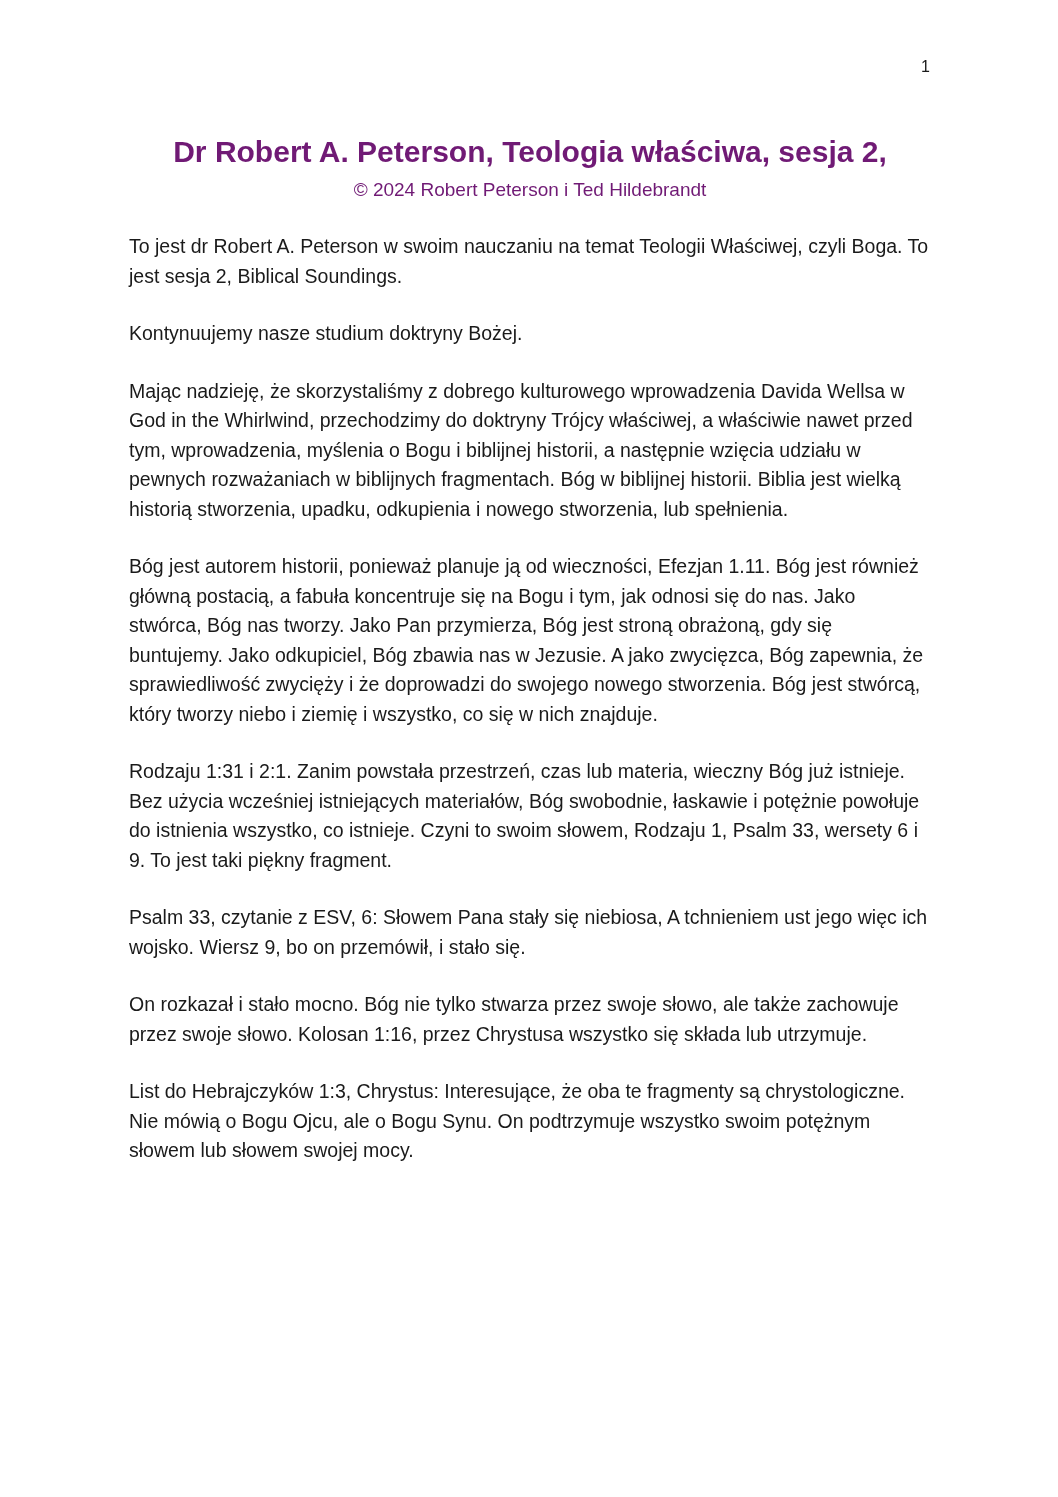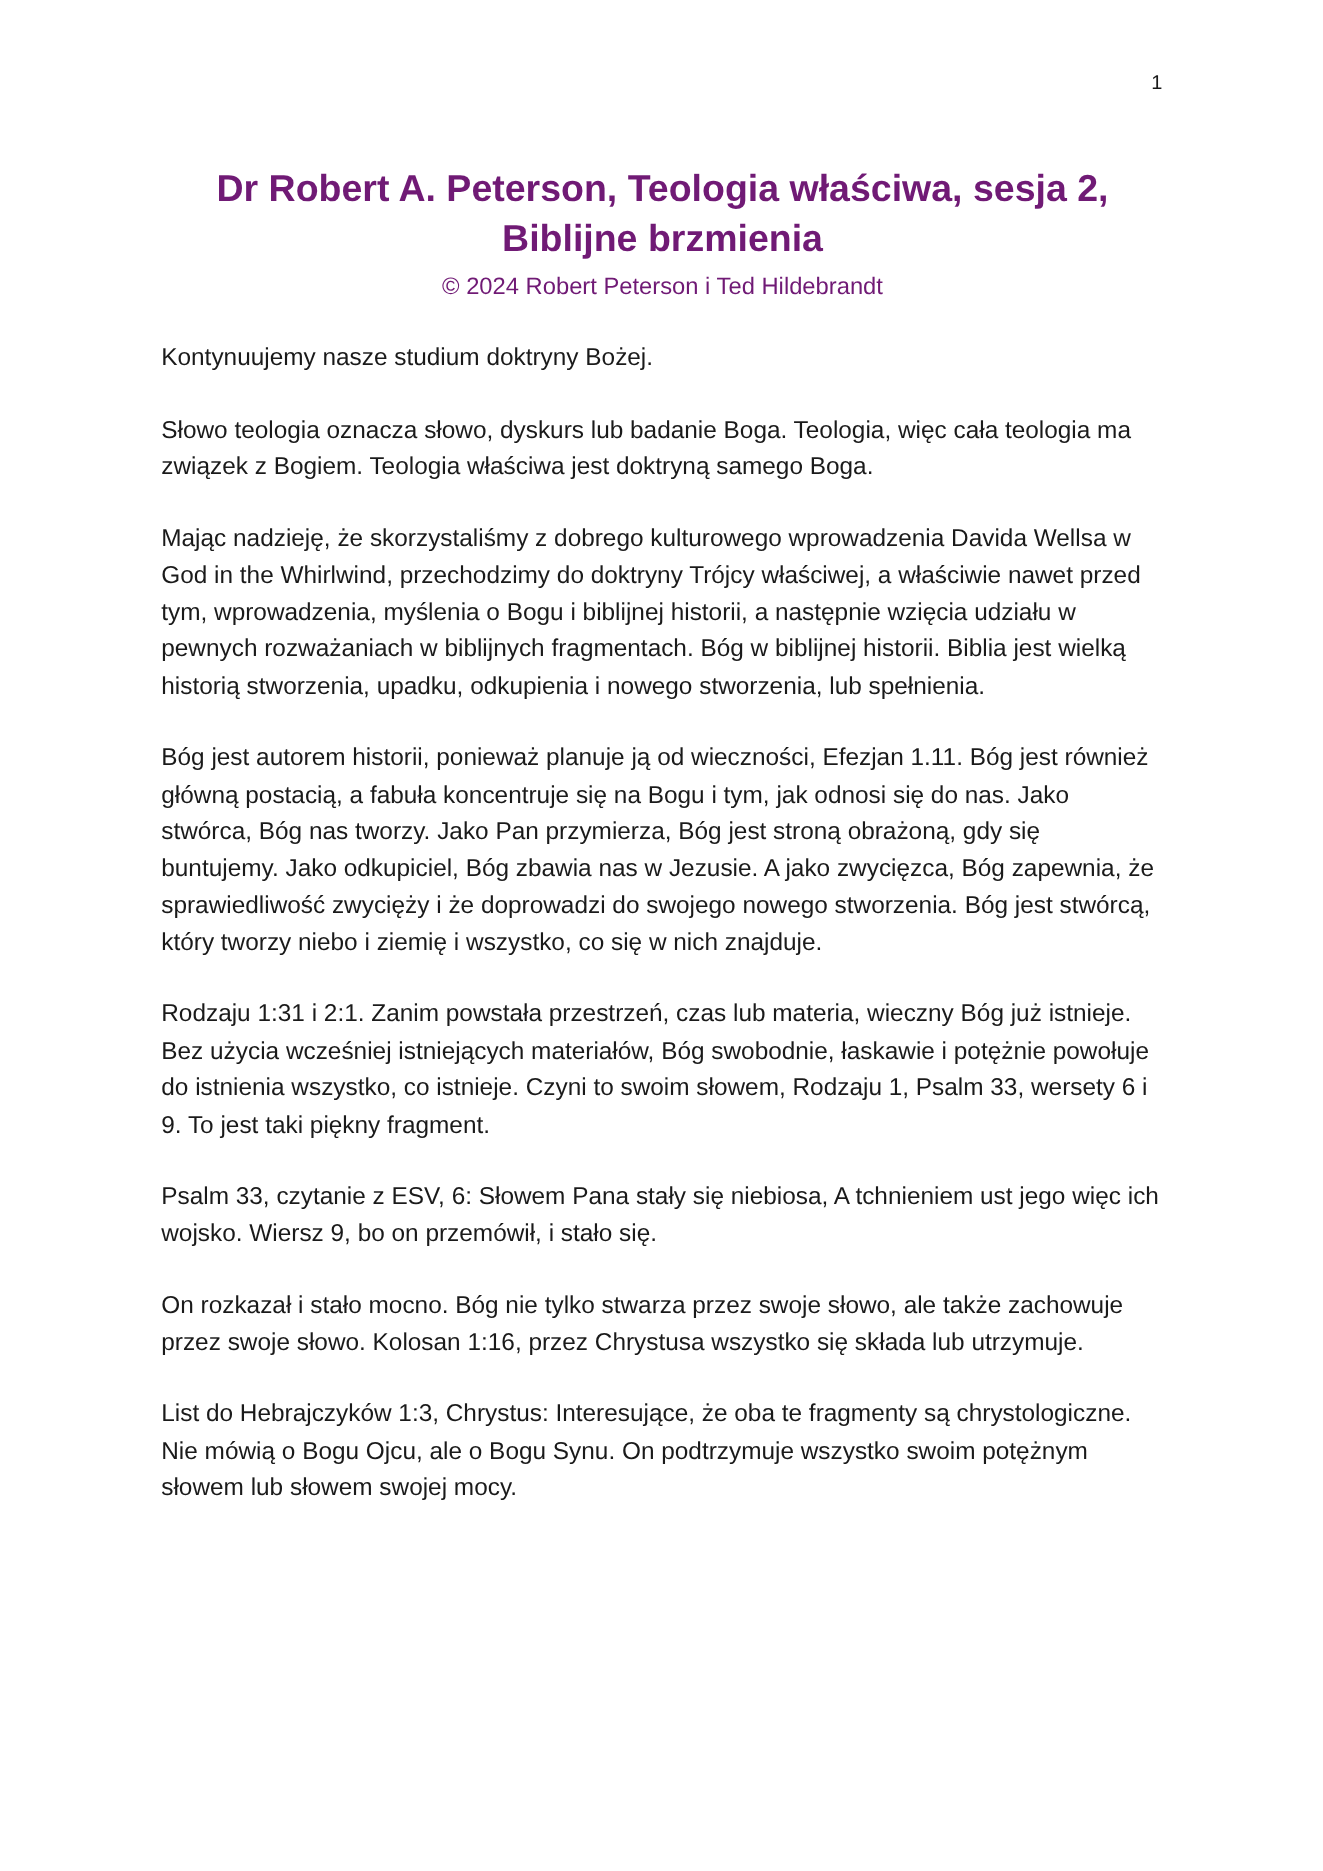--- a/index.html
+++ b/index.html
@@ -58,28 +58,27 @@
 <body>
 
 <div class="page">
 
   <div class="page-number">1</div>
 
   <div class="content">
 
     <h1 class="title">
       <span class="title-line">Dr Robert A. Peterson, Teologia właściwa, sesja 2,</span>
-      <span class="title-line">Biblijne brzmienia</span>
     </h1>
 
     <div class="copyright">© 2024 Robert Peterson i Ted Hildebrandt</div>
 
     <div class="body-text">
+      <p>To jest dr Robert A. Peterson w swoim nauczaniu na temat Teologii Właściwej, czyli Boga. To jest sesja 2, Biblical Soundings.</p>
       <p>Kontynuujemy nasze studium doktryny Bożej.</p>
-      <p>Słowo teologia oznacza słowo, dyskurs lub badanie Boga. Teologia, więc cała teologia ma związek z Bogiem. Teologia właściwa jest doktryną samego Boga.</p>
       <p>Mając nadzieję, że skorzystaliśmy z dobrego kulturowego wprowadzenia Davida Wellsa w God in the Whirlwind, przechodzimy do doktryny Trójcy właściwej, a właściwie nawet przed tym, wprowadzenia, myślenia o Bogu i biblijnej historii, a następnie wzięcia udziału w pewnych rozważaniach w biblijnych fragmentach. Bóg w biblijnej historii. Biblia jest wielką historią stworzenia, upadku, odkupienia i nowego stworzenia, lub spełnienia.</p>
       <p>Bóg jest autorem historii, ponieważ planuje ją od wieczności, Efezjan 1.11. Bóg jest również główną postacią, a fabuła koncentruje się na Bogu i tym, jak odnosi się do nas. Jako stwórca, Bóg nas tworzy. Jako Pan przymierza, Bóg jest stroną obrażoną, gdy się buntujemy. Jako odkupiciel, Bóg zbawia nas w Jezusie. A jako zwycięzca, Bóg zapewnia, że sprawiedliwość zwycięży i że doprowadzi do swojego nowego stworzenia. Bóg jest stwórcą, który tworzy niebo i ziemię i wszystko, co się w nich znajduje.</p>
       <p>Rodzaju 1:31 i 2:1. Zanim powstała przestrzeń, czas lub materia, wieczny Bóg już istnieje. Bez użycia wcześniej istniejących materiałów, Bóg swobodnie, łaskawie i potężnie powołuje do istnienia wszystko, co istnieje. Czyni to swoim słowem, Rodzaju 1, Psalm 33, wersety 6 i 9. To jest taki piękny fragment.</p>
       <p>Psalm 33, czytanie z ESV, 6: Słowem Pana stały się niebiosa, A tchnieniem ust jego więc ich wojsko. Wiersz 9, bo on przemówił, i stało się.</p>
       <p>On rozkazał i stało mocno. Bóg nie tylko stwarza przez swoje słowo, ale także zachowuje przez swoje słowo. Kolosan 1:16, przez Chrystusa wszystko się składa lub utrzymuje.</p>
       <p>List do Hebrajczyków 1:3, Chrystus: Interesujące, że oba te fragmenty są chrystologiczne. Nie mówią o Bogu Ojcu, ale o Bogu Synu. On podtrzymuje wszystko swoim potężnym słowem lub słowem swojej mocy.</p>
     </div>
 
   </div>
 

